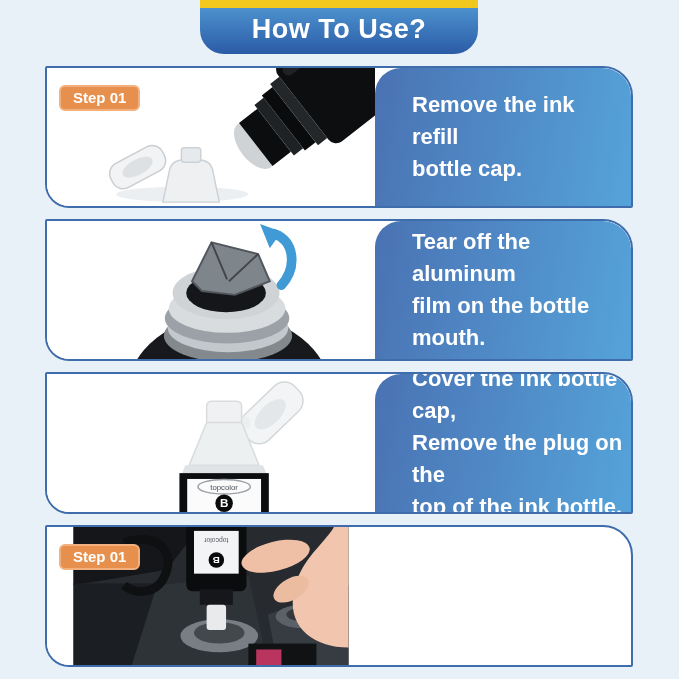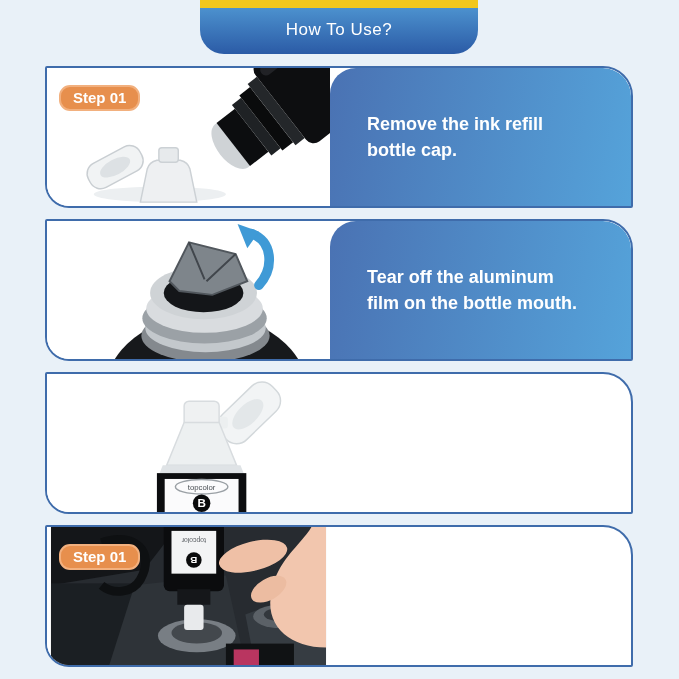--- a/index.html
+++ b/index.html
@@ -14,51 +14,51 @@
   
   .header-wrap{position:absolute;top:0;left:200px;width:278px;}
   .accent-bar{height:8px;background:#f2c71e;}
   .banner{
     height:46px;
     background:linear-gradient(180deg,#4c91ce 0%,#2b5ba6 100%);
     border-radius:0 0 24px 24px;
     display:flex;align-items:center;justify-content:center;
   }
   .banner-title{
-    color:#ffffff;font-size:17px;font-weight:normal;letter-spacing:.5px;
+    color:#ffffff;font-size:27px;font-weight:bold;letter-spacing:.5px;
     margin-top:-3px;
   }
 
   
   .cards{position:absolute;top:66px;left:45px;width:588px;}
   .card{
     position:relative;height:142px;margin-bottom:11px;
     background:#ffffff;
     border:2px solid #3f6cab;
     border-radius:2px 30px 2px 24px;
     box-sizing:border-box;
     display:flex;overflow:hidden;
   }
   .photo{
-    width:283px;height:100%;flex:0 0 auto;position:relative;background:#ffffff;
+    width:328px;height:100%;flex:0 0 auto;position:relative;background:#ffffff;
   }
   .photo svg{display:block;width:100%;height:100%;}
   .panel{
     flex:1;height:100%;
     background:linear-gradient(100deg,#4a72b3 0%,#55a3da 100%);
     border-radius:26px 28px 0 0;
     display:flex;align-items:center;
   }
   .panel-text{
-    color:#ffffff;font-weight:bold;font-size:18px;line-height:1.45;
+    color:#ffffff;font-weight:bold;font-size:22px;line-height:1.45;
     padding-left:37px;padding-right:8px;white-space:pre-line;
   }
   .badge{
     position:absolute;top:17px;left:12px;z-index:5;
-    background:#e78f4d;border:2px solid #f2b07e;border-radius:11px;
+    background:#e78f4d;border:2px solid #f2b07e;border-radius:6px;
     color:#ffffff;font-weight:bold;font-size:15px;
     padding:2px 12px 3px;
   }
 </style>
 </head>
 <body>
 
 <div class="page">
 
   <div class="header-wrap">
@@ -136,20 +136,25 @@
           <path d="M 119 94 L 137 50 L 173 50 L 191 94 Z" fill="#edf0f1" stroke="#d8dcdf" stroke-width="1.5"></path>
           <path d="M 115 94 L 195 94 L 199 104 L 111 104 Z" fill="#dfe3e6"></path>
           <rect x="109" y="102" width="92" height="40" fill="#0c0d0f"></rect>
           <rect x="117" y="108" width="76" height="34" fill="#fbfbfc"></rect>
           <ellipse cx="155" cy="116" rx="27" ry="7.5" fill="none" stroke="#9aa0a5" stroke-width="1.5"></ellipse>
           <text x="155" y="119" font-size="8" fill="#4a4f54" text-anchor="middle">topcolor</text>
           <circle cx="155" cy="133" r="9" fill="#0a0b0c"></circle>
           <text x="155" y="137" font-size="12" font-weight="bold" fill="#ffffff" text-anchor="middle">B</text>
         </svg>
       </div>
+      <div class="panel">
+        <div class="panel-text">Cover the ink bottle cap,
+Remove the plug on the
+top of the ink bottle.</div>
+      </div>
     </div>
 
     <div class="card">
       <span class="badge">Step 01</span>
       <div class="photo">
         <svg viewBox="0 0 283 142">
           <rect width="283" height="142" fill="#272b30"></rect>
           <polygon points="0,0 130,0 96,44 0,60" fill="#141619"></polygon>
           <rect x="0" y="58" width="86" height="84" fill="#1b1f23"></rect>
           <polygon points="86,60 180,50 200,142 60,142" fill="#2e3338"></polygon>

